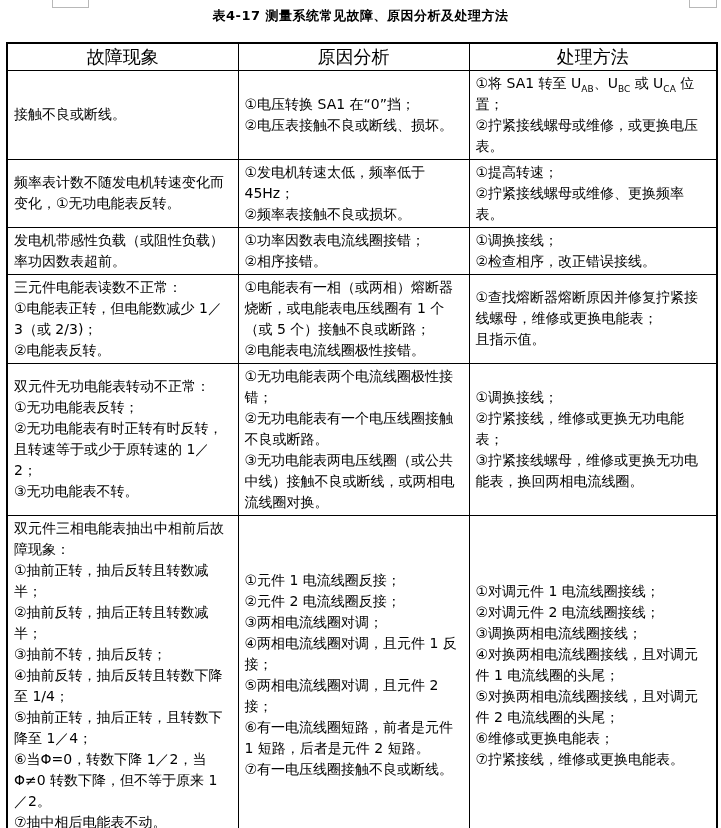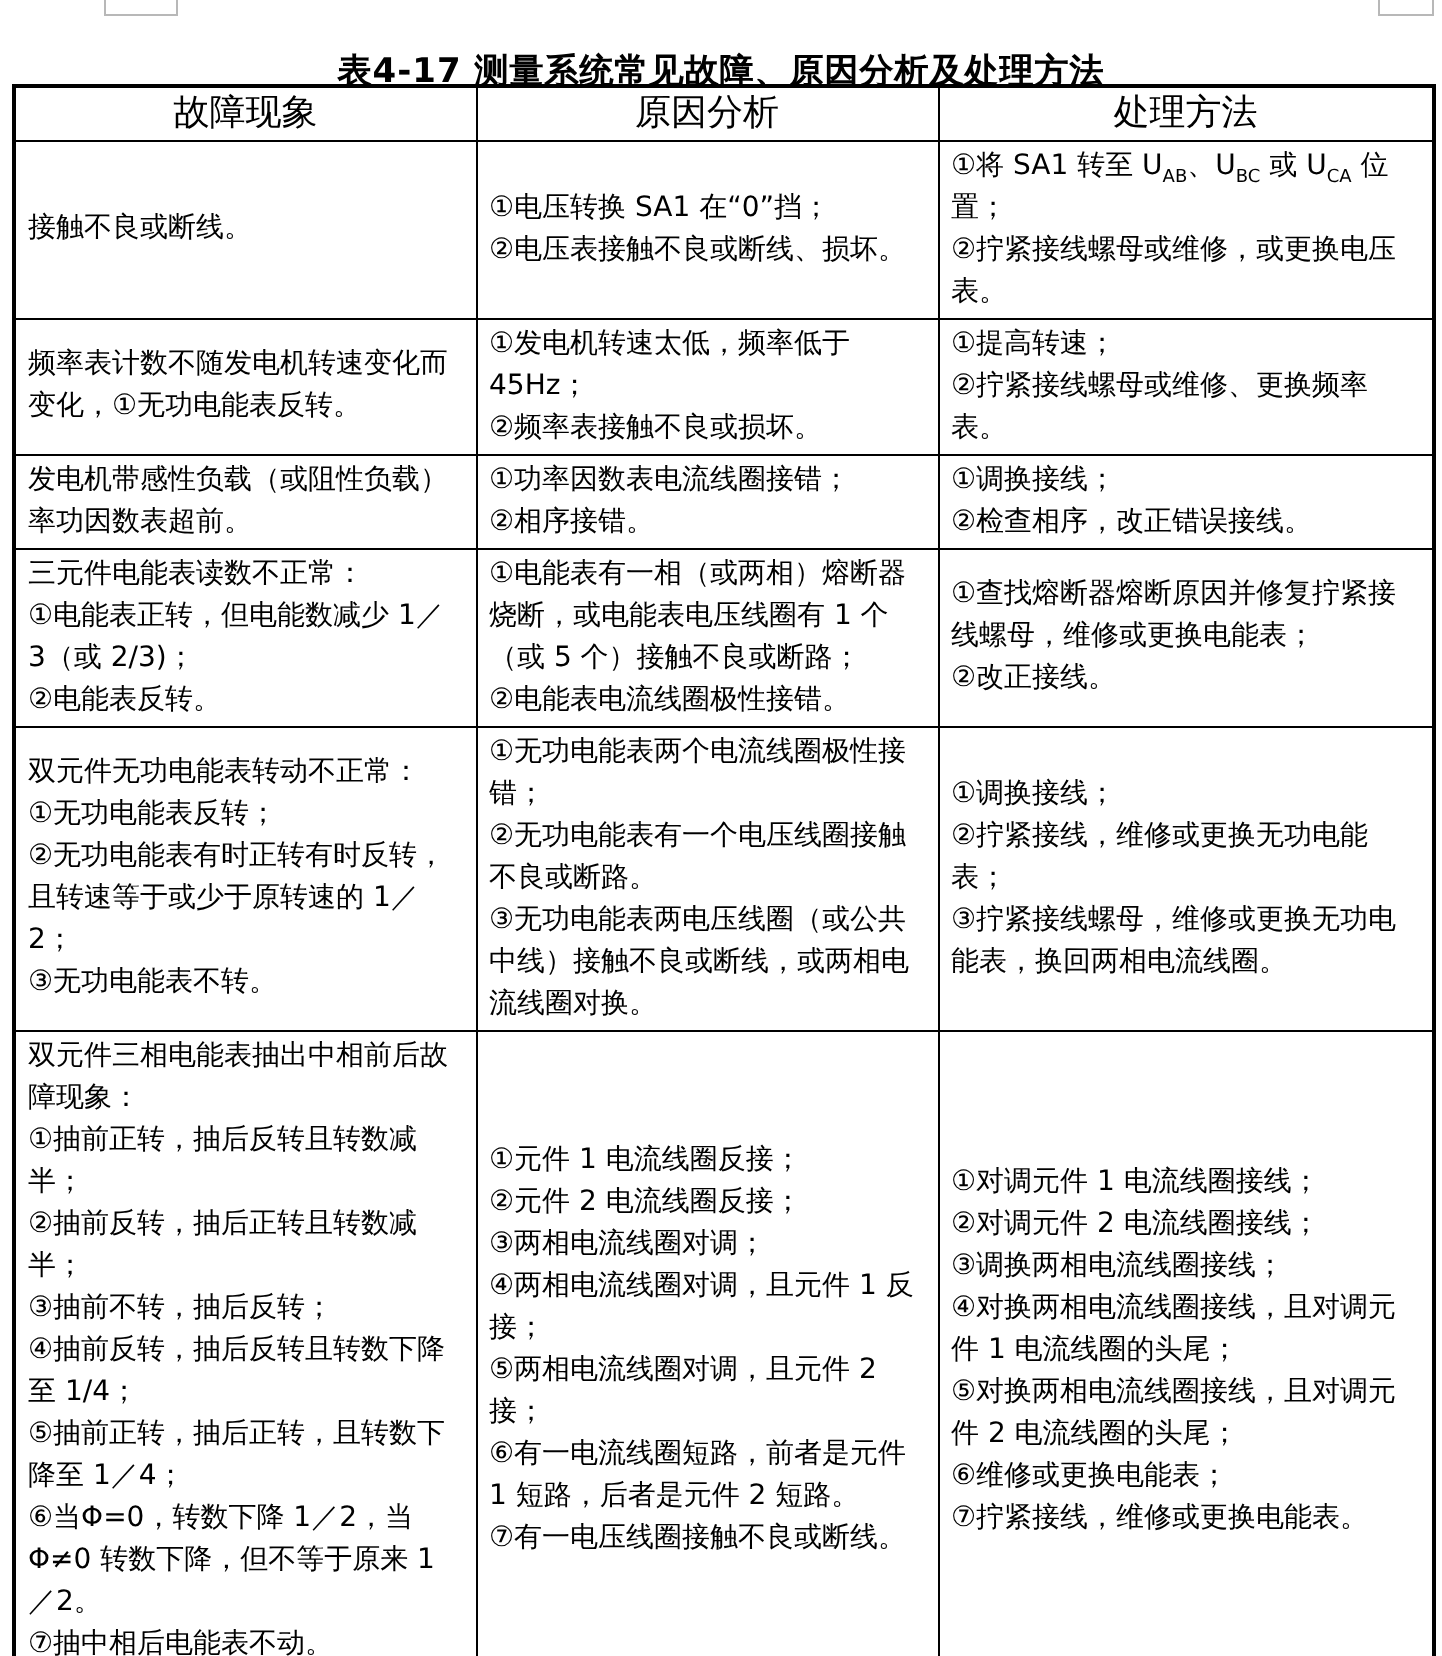--- a/index.html
+++ b/index.html
@@ -3,22 +3,22 @@
 <meta charset="utf-8">
 <style>
   * { margin: 0; padding: 0; box-sizing: border-box; }
   html, body { background: #ffffff; }
   body {
     width: 721px; height: 828px; position: relative;
     font-family: "DejaVu Sans", "Liberation Sans", sans-serif;
     color: #000000;
   }
   .page-title {
-    position: absolute; top: 24px; left: 0; width: 100%;
-    text-align: center; font-weight: bold; font-size: 17px;
+    position: absolute; top: 7px; left: 0; width: 100%;
+    text-align: center; font-weight: bold; font-size: 13px;
     letter-spacing: 0.5px;
   }
   .corner-artifact {
     position: absolute; top: 0; height: 8px;
     border: 1px solid #b8b8b8; border-top: none; background: #ffffff;
   }
   .corner-artifact.left  { left: 52px;  width: 37px; }
   .corner-artifact.right { left: 689px; width: 28px; }
   table.fault-table {
     position: absolute; left: 6px; top: 42px; width: 710px;
@@ -91,21 +91,21 @@
       <td>①调换接线；
 ②检查相序，改正错误接线。</td>
     </tr>
     <tr class="row-5">
       <td>三元件电能表读数不正常：
 ①电能表正转，但电能数减少 1／3（或 2/3)；
 ②电能表反转。</td>
       <td>①电能表有一相（或两相）熔断器烧断，或电能表电压线圈有 1 个（或 5 个）接触不良或断路；
 ②电能表电流线圈极性接错。</td>
       <td>①查找熔断器熔断原因并修复拧紧接线螺母，维修或更换电能表；
-②改正接线。</td>
+且指示值。</td>
     </tr>
     <tr class="row-6">
       <td>双元件无功电能表转动不正常：
 ①无功电能表反转；
 ②无功电能表有时正转有时反转，且转速等于或少于原转速的 1／2；
 ③无功电能表不转。</td>
       <td>①无功电能表两个电流线圈极性接错；
 ②无功电能表有一个电压线圈接触不良或断路。
 ③无功电能表两电压线圈（或公共中线）接触不良或断线，或两相电流线圈对换。</td>
       <td>①调换接线；

